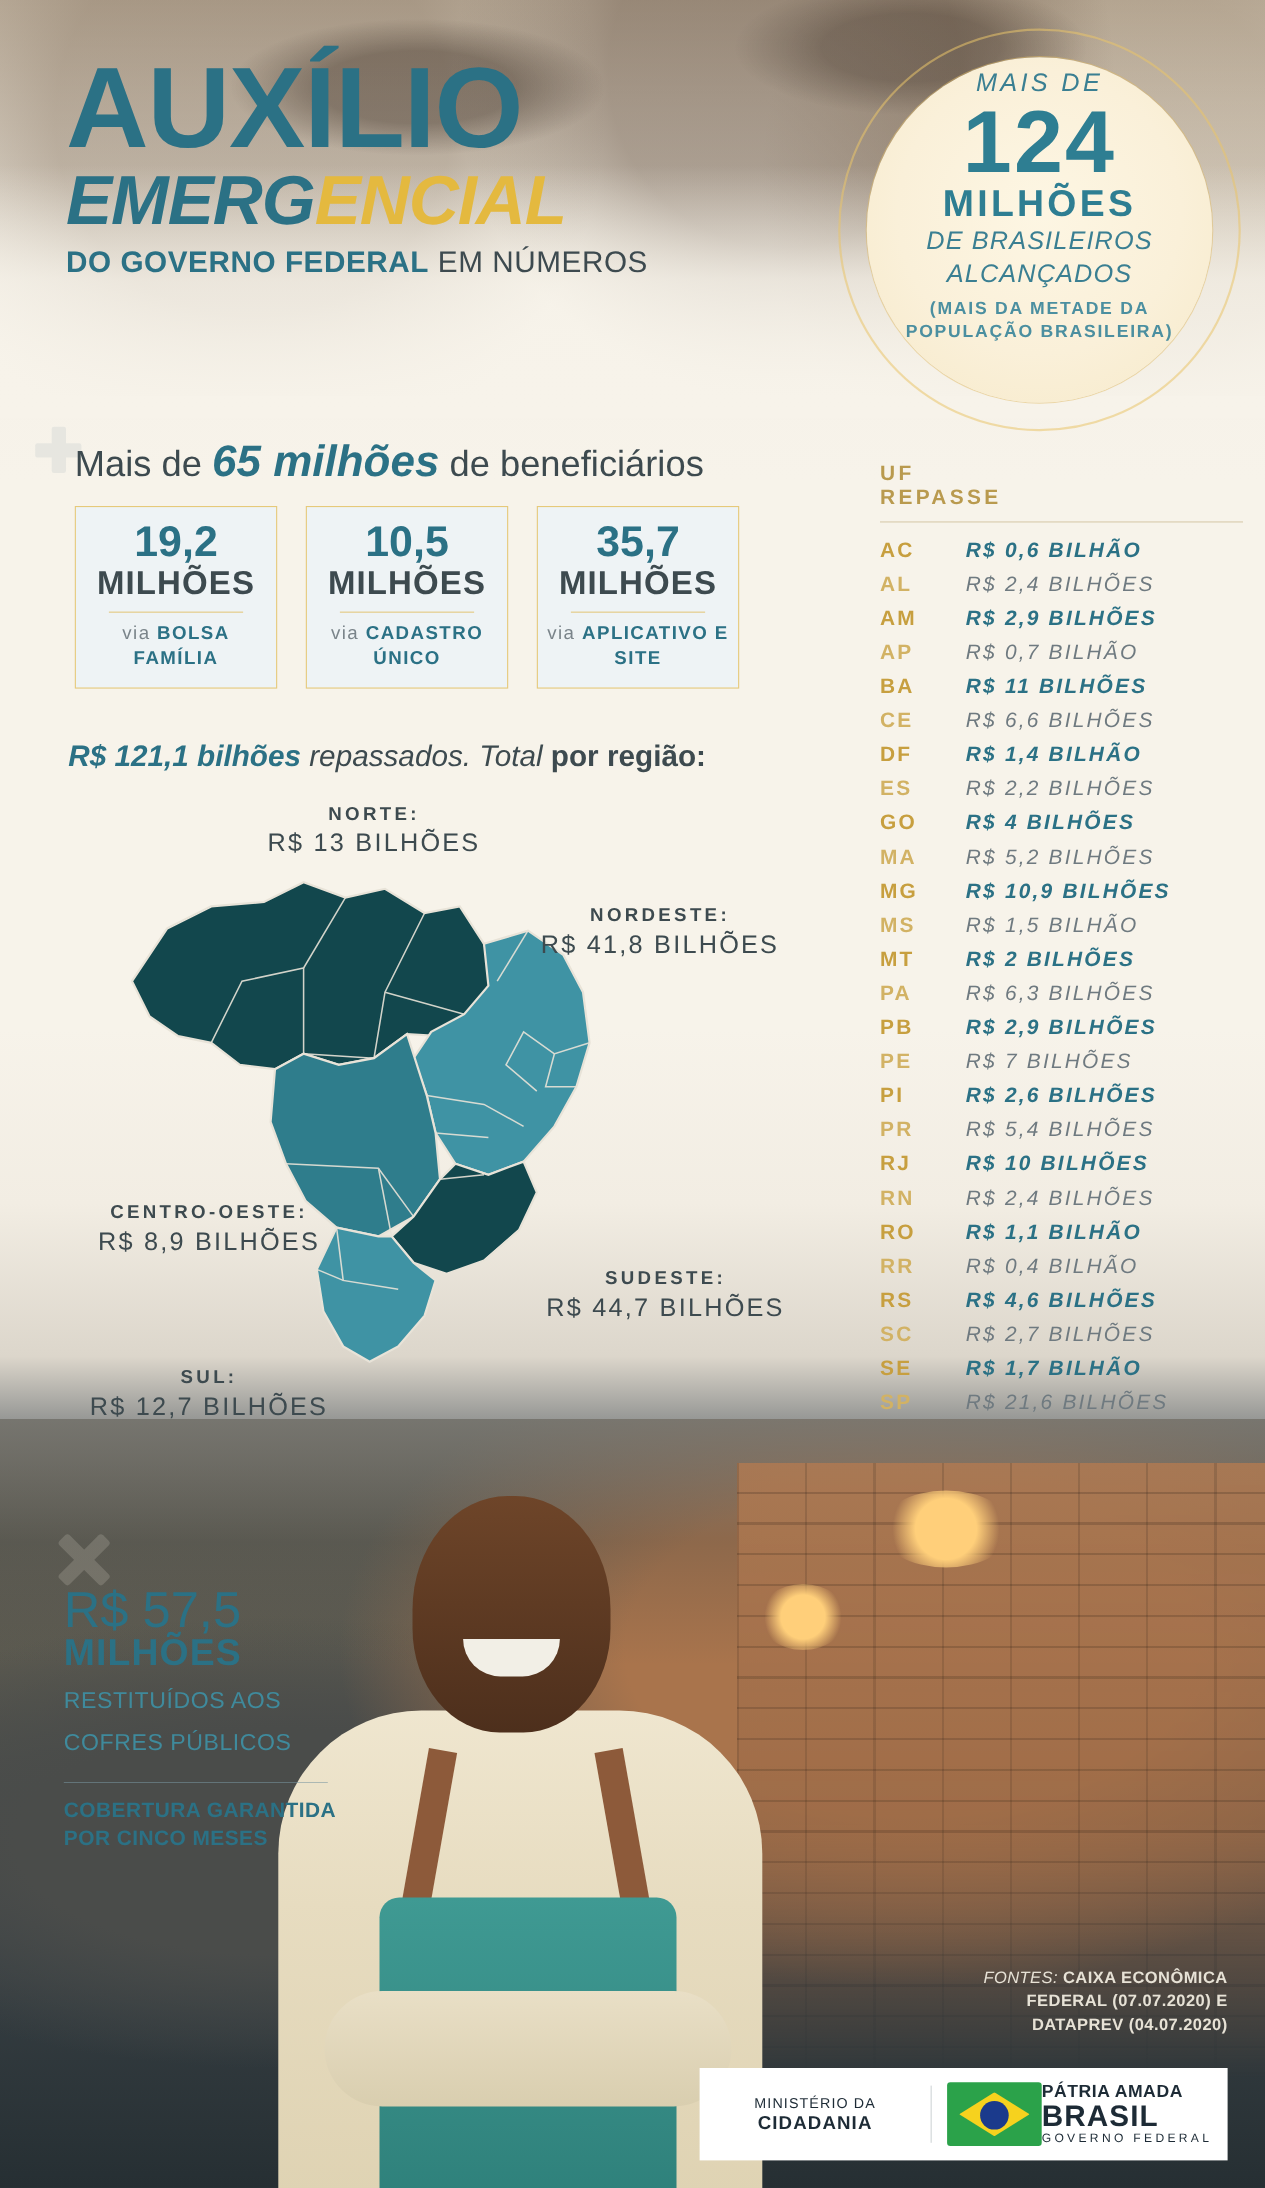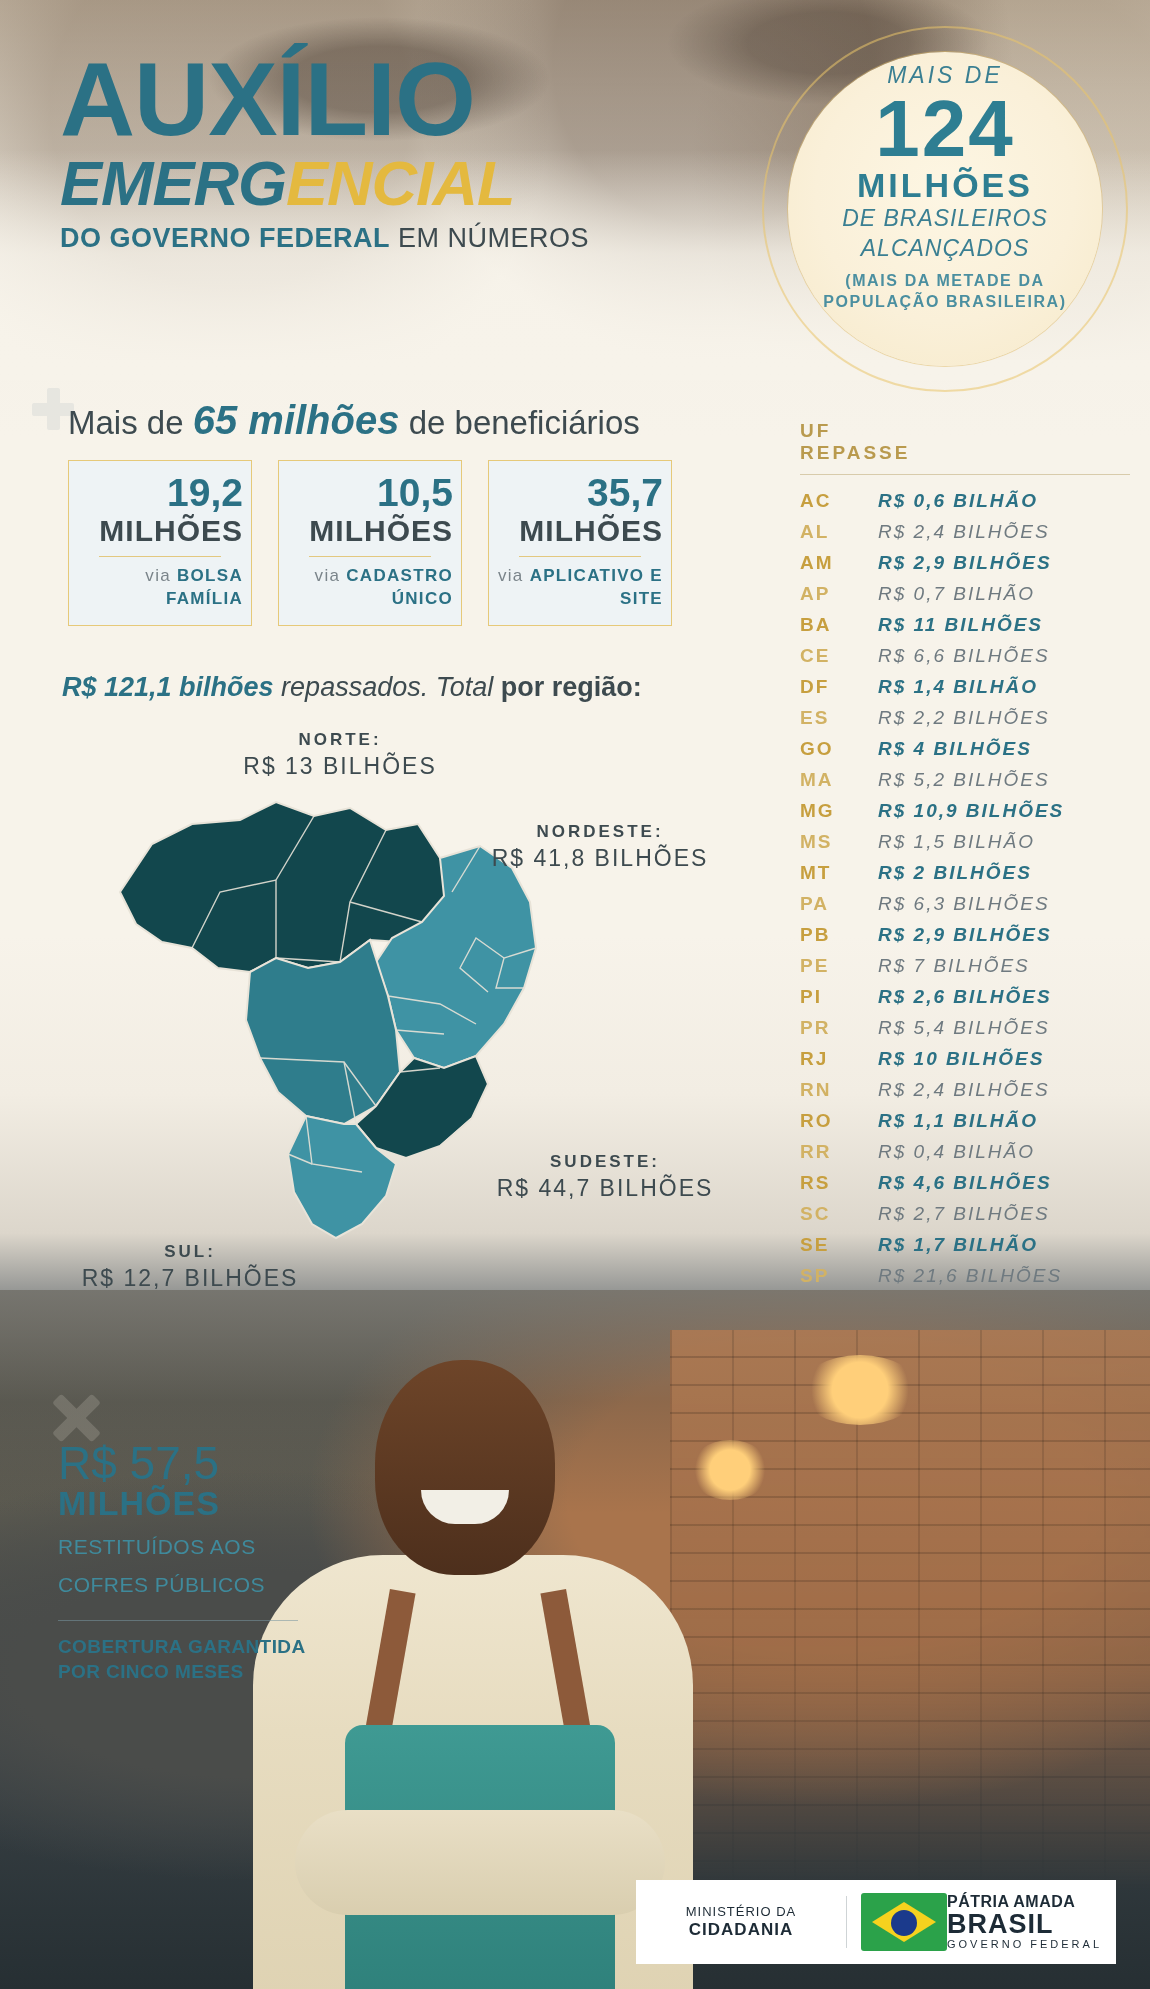--- a/index.html
+++ b/index.html
@@ -81,21 +81,21 @@
   .plus-mark:before,.plus-mark:after{
     content:""; position:absolute; background:#b9c3c6; border-radius:2px;
   }
   .plus-mark:before{ left:15px; top:0; width:13px; height:42px;}
   .plus-mark:after{ left:0; top:15px; width:42px; height:13px;}
 
   
   .cards{ position:absolute; left:68px; top:460px; width:700px; display:flex; gap:26px;}
   .card{
     width:184px; background:#eef3f5; border:1px solid #e6c979; padding:12px 8px 14px;
-    text-align:right;
+    text-align:center;
   }
   .card .num{ font-size:39px; font-weight:700; color:#2b7185; line-height:1.05;}
   .card .mil{ font-size:30px; font-weight:700; color:#3d4a4f; letter-spacing:1px; line-height:1.1;}
   .card hr{ border:0; border-top:1px solid #e3c87f; margin:9px 22px 8px;}
   .card .via{ font-size:17px; color:#7a848a; letter-spacing:1.3px; line-height:1.35;}
   .card .via b{ color:#2b7185; font-weight:700;}
 
   
   .repasse-line{ position:absolute; left:62px; top:672px; font-size:27px; color:#3d4a4f;}
   .repasse-line .t{ color:#2b7185; font-weight:700; font-style:italic;}
@@ -307,20 +307,24 @@
     </svg>
 
     <div class="region" id="reg-norte">
       <div class="rname">NORTE:</div>
       <div class="rval">R$ 13 BILHÕES</div>
     </div>
     <div class="region" id="reg-nordeste">
       <div class="rname">NORDESTE:</div>
       <div class="rval">R$ 41,8 BILHÕES</div>
     </div>
+    <div class="region" id="reg-centro">
+      <div class="rname">CENTRO-OESTE:</div>
+      <div class="rval">R$ 8,9 BILHÕES</div>
+    </div>
     <div class="region" id="reg-sudeste">
       <div class="rname">SUDESTE:</div>
       <div class="rval">R$ 44,7 BILHÕES</div>
     </div>
     <div class="region" id="reg-sul">
       <div class="rname">SUL:</div>
       <div class="rval">R$ 12,7 BILHÕES</div>
     </div>
   </div>
 
@@ -459,20 +463,25 @@
     <div class="rest-x"></div>
     <div class="rest-num">R$ 57,5</div>
     <div class="rest-mil">MILHÕES</div>
     <div class="rest-sub">RESTITUÍDOS AOS</div>
     <div class="rest-sub">COFRES PÚBLICOS</div>
     <div class="rest-rule"></div>
     <div class="rest-cov">COBERTURA GARANTIDA</div>
     <div class="rest-cov">POR CINCO MESES</div>
   </div>
 
+  <div class="sources">
+    <span class="lab">FONTES: </span><b>CAIXA ECONÔMICA</b><br>
+    <b>FEDERAL (07.07.2020) E</b><br>
+    <b>DATAPREV (04.07.2020)</b>
+  </div>
 
   <div class="logos">
     <div class="logo-min">
       <div class="l1">MINISTÉRIO DA</div>
       <div class="l2">CIDADANIA</div>
     </div>
     <div class="logo-div"></div>
     <div class="logo-gov">
       <div class="flag">
         <div class="dia"></div>

